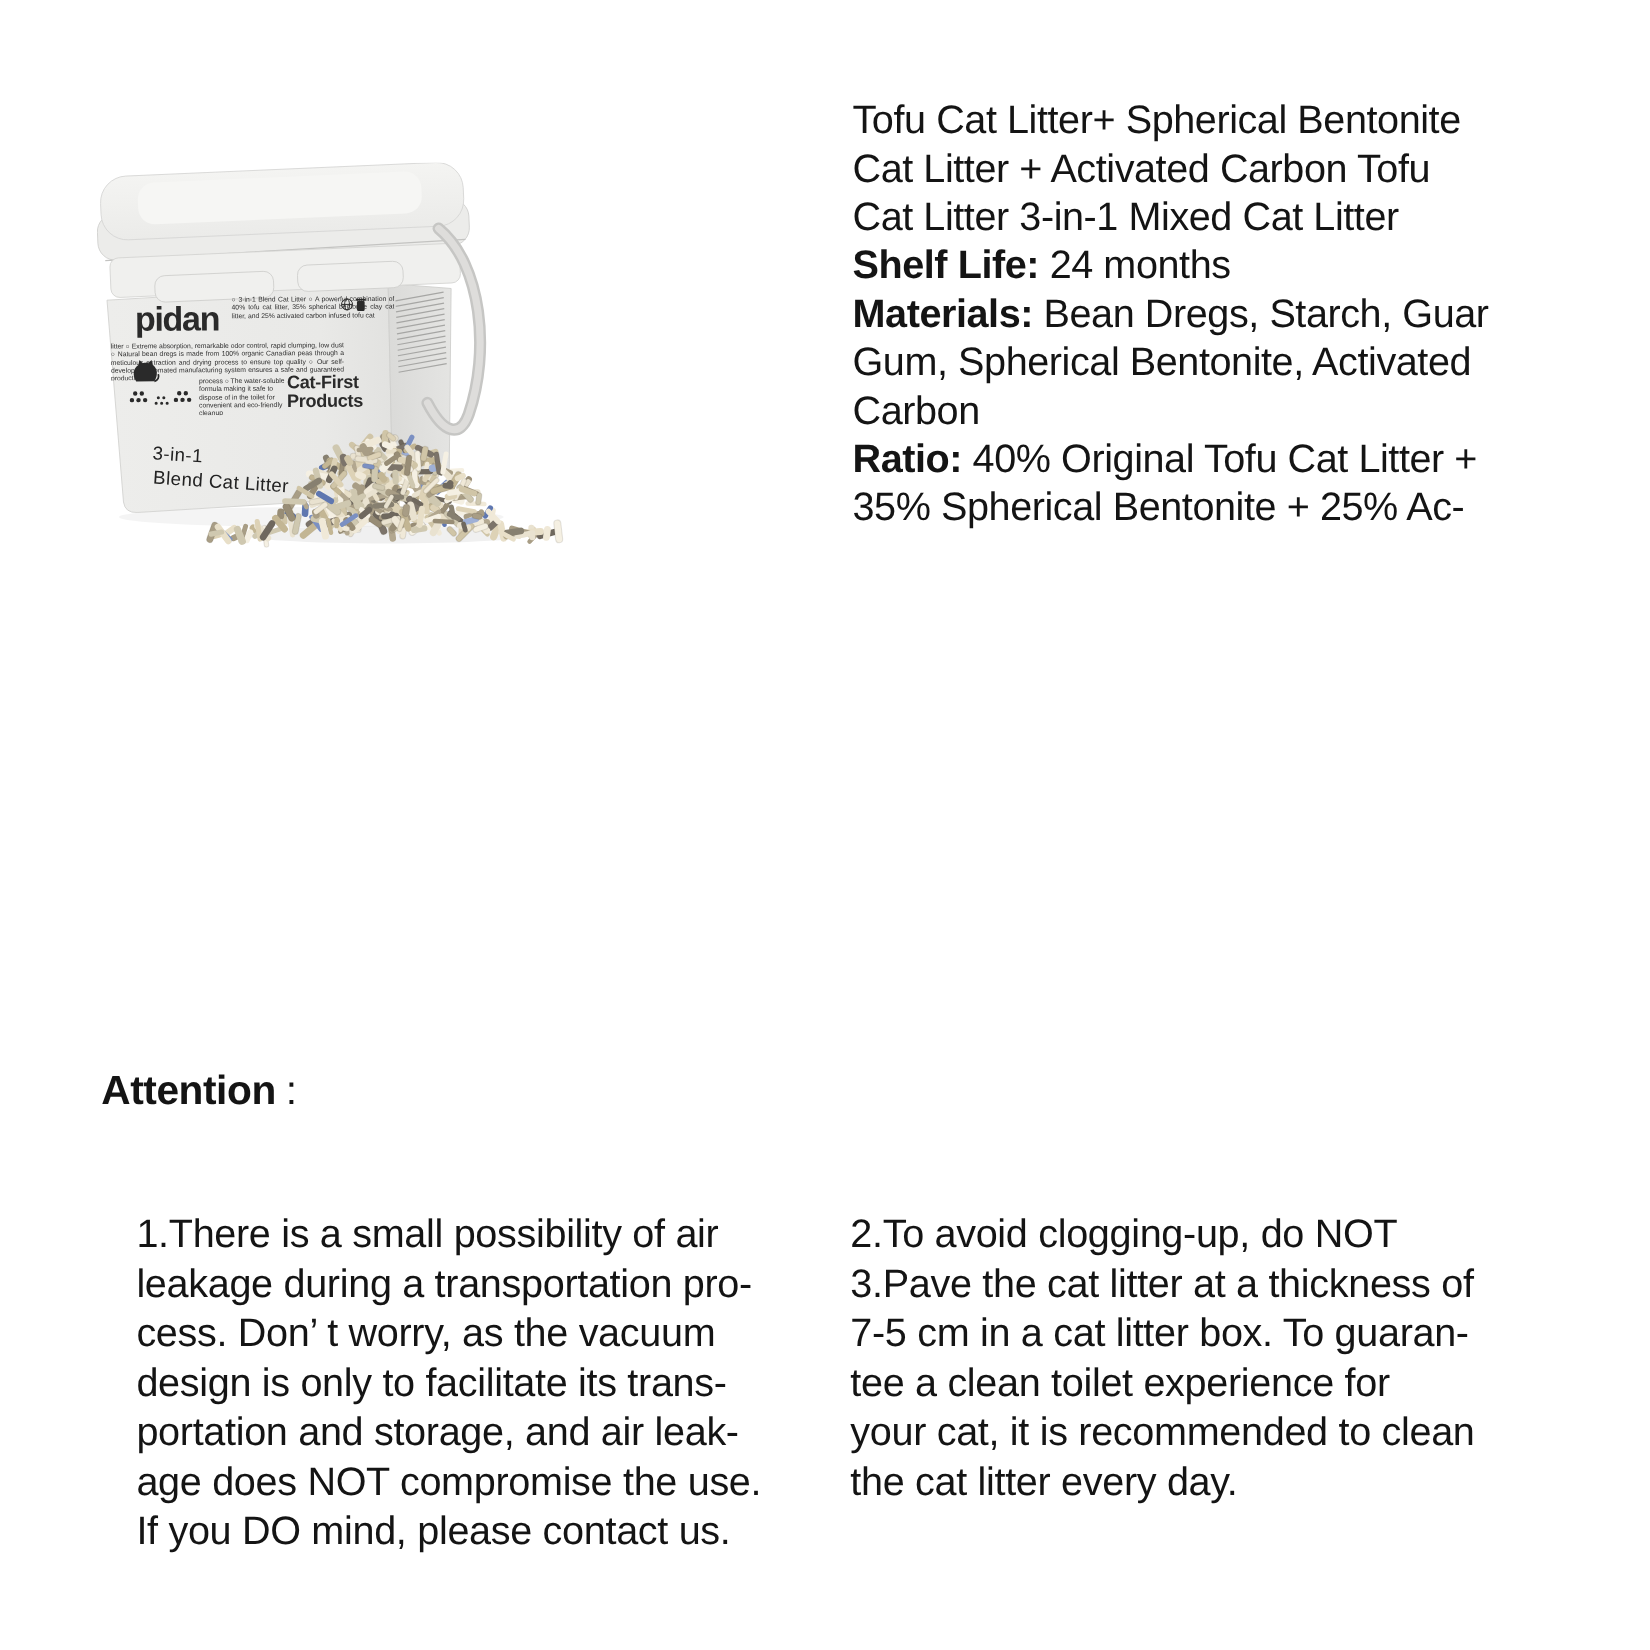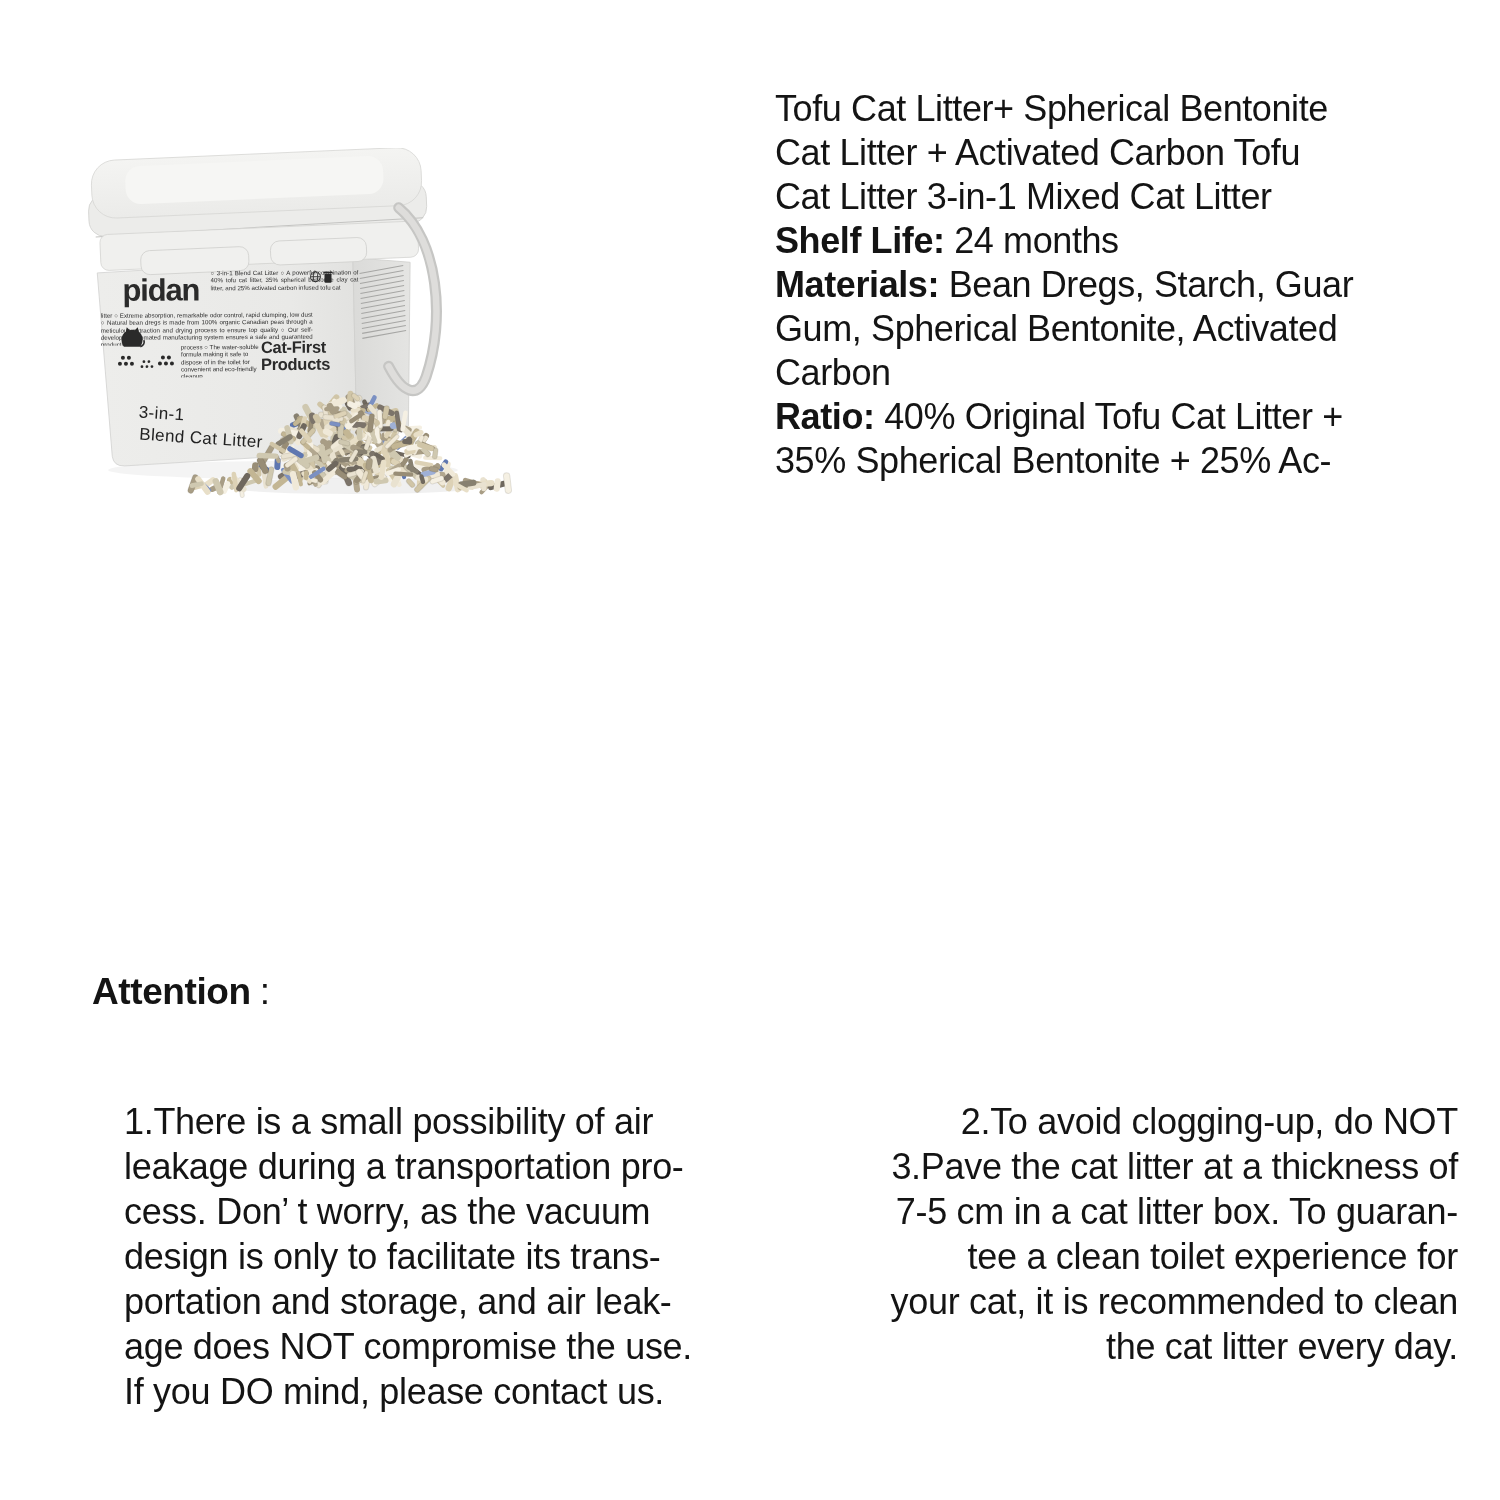--- a/index.html
+++ b/index.html
@@ -16,21 +16,21 @@
   .attention-head{
     position:absolute;left:92px;top:970px;margin:0;
     font-size:37px;line-height:44px;font-weight:700;letter-spacing:-0.4px;
   }
   .attention-head .colon{font-weight:400;margin-left:9px;}
   .notes-left,.notes-right{
     position:absolute;top:1099px;width:685px;
     font-size:36px;line-height:45px;letter-spacing:-0.3px;
   }
   .notes-left{left:92px;margin-left:32px;}
-  .notes-right{left:773px;text-align:right;}
+  .notes-right{left:773px;}
   .tline{white-space:nowrap;}
   
   .tiny{
     font-family:"Liberation Sans","DejaVu Sans",sans-serif;
     font-size:6.2px;line-height:7.3px;color:#2e2e2e;text-align:justify;
   }
   .tiny.last{text-align:left;}
 </style>
 </head>
 <body>

